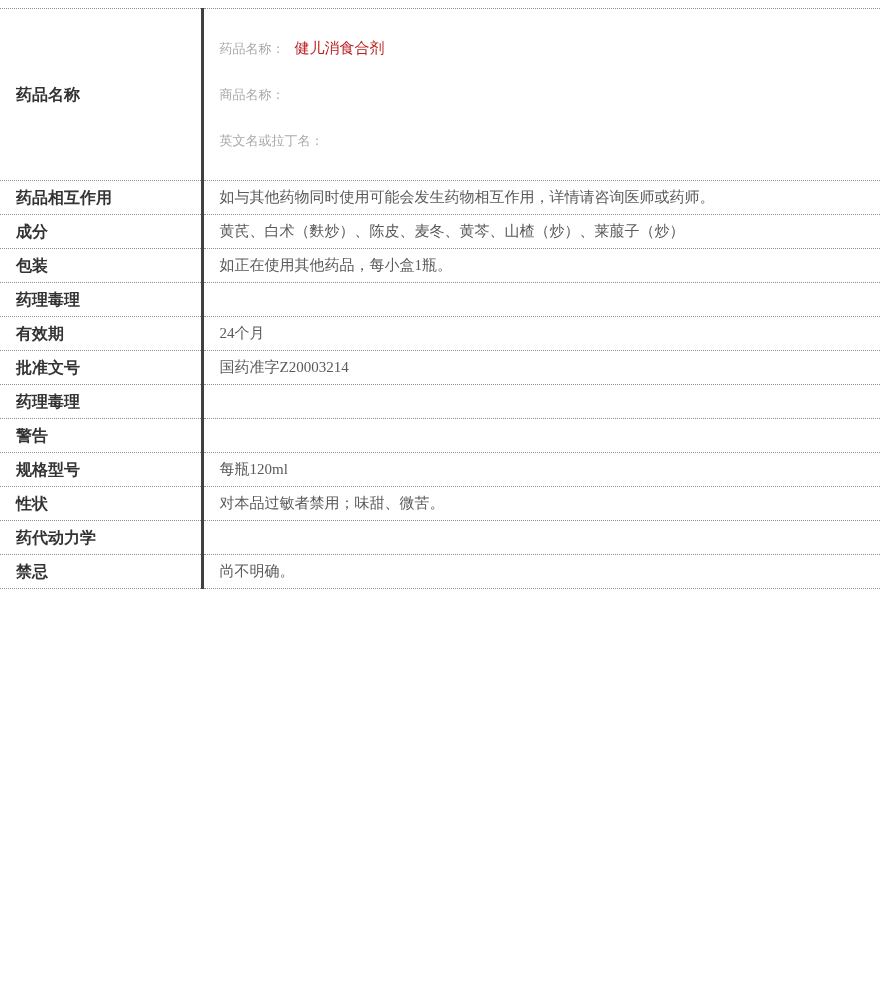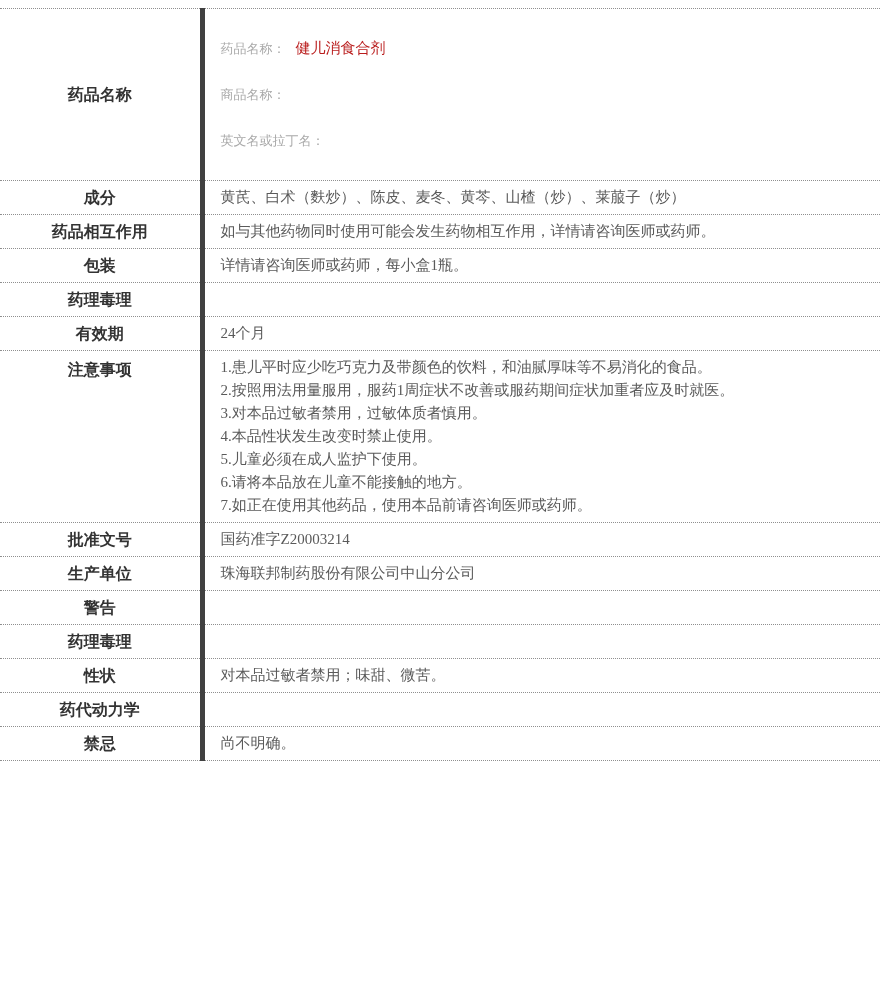--- a/index.html
+++ b/index.html
@@ -21,22 +21,22 @@
     border-collapse: collapse;
     border-top: 1px dotted #8f8f8f;
     table-layout: fixed;
   }
   table.drug-table tr {
     border-bottom: 1px dotted #8f8f8f;
   }
   td.label {
     width: 202px;
     box-sizing: border-box;
-    border-right: 5px solid #404040;
-    text-align: center;
+    border-right: 3px solid #404040;
+    text-align: left;
     vertical-align: middle;
     padding: 5px 16px;
     font-size: 16px;
     font-weight: bold;
     color: #333333;
     line-height: 23px;
   }
   td.label.vtop {
     vertical-align: top;
     padding-top: 7px;
@@ -69,64 +69,54 @@
     <tbody>
       <tr>
         <td class="label">药品名称</td>
         <td class="value">
           <div class="field"><span class="muted">药品名称：</span><span class="drug-name">健儿消食合剂</span></div>
           <div class="field"><span class="muted">商品名称：</span><span class="drug-name"></span></div>
           <div class="field"><span class="muted">英文名或拉丁名：</span><span class="drug-name"></span></div>
         </td>
       </tr>
       <tr>
+        <td class="label">药品相互作用</td>
+        <td class="value">如与其他药物同时使用可能会发生药物相互作用，详情请咨询医师或药师。</td>
+      </tr>
+      <tr>
         <td class="label">成分</td>
         <td class="value">黄芪、白术（麩炒）、陈皮、麦冬、黄芩、山楂（炒）、莱菔子（炒）</td>
       </tr>
       <tr>
-        <td class="label">药品相互作用</td>
-        <td class="value">如与其他药物同时使用可能会发生药物相互作用，详情请咨询医师或药师。</td>
-      </tr>
-      <tr>
         <td class="label">包装</td>
-        <td class="value">详情请咨询医师或药师，每小盒1瓶。</td>
+        <td class="value">如正在使用其他药品，每小盒1瓶。</td>
       </tr>
       <tr>
         <td class="label">药理毒理</td>
         <td class="value"></td>
       </tr>
       <tr>
         <td class="label">有效期</td>
         <td class="value">24个月</td>
       </tr>
       <tr>
-        <td class="label vtop">注意事项</td>
-        <td class="value">1.患儿平时应少吃巧克力及带颜色的饮料，和油腻厚味等不易消化的食品。
-2.按照用法用量服用，服药1周症状不改善或服药期间症状加重者应及时就医。
-3.对本品过敏者禁用，过敏体质者慎用。
-4.本品性状发生改变时禁止使用。
-5.儿童必须在成人监护下使用。
-6.请将本品放在儿童不能接触的地方。
-7.如正在使用其他药品，使用本品前请咨询医师或药师。</td>
-      </tr>
-      <tr>
         <td class="label">批准文号</td>
         <td class="value">国药准字Z20003214</td>
       </tr>
       <tr>
-        <td class="label">生产单位</td>
-        <td class="value">珠海联邦制药股份有限公司中山分公司</td>
+        <td class="label">药理毒理</td>
+        <td class="value"></td>
       </tr>
       <tr>
         <td class="label">警告</td>
         <td class="value"></td>
       </tr>
       <tr>
-        <td class="label">药理毒理</td>
-        <td class="value"></td>
+        <td class="label">规格型号</td>
+        <td class="value">每瓶120ml</td>
       </tr>
       <tr>
         <td class="label">性状</td>
         <td class="value">对本品过敏者禁用；味甜、微苦。</td>
       </tr>
       <tr>
         <td class="label">药代动力学</td>
         <td class="value"></td>
       </tr>
       <tr>

